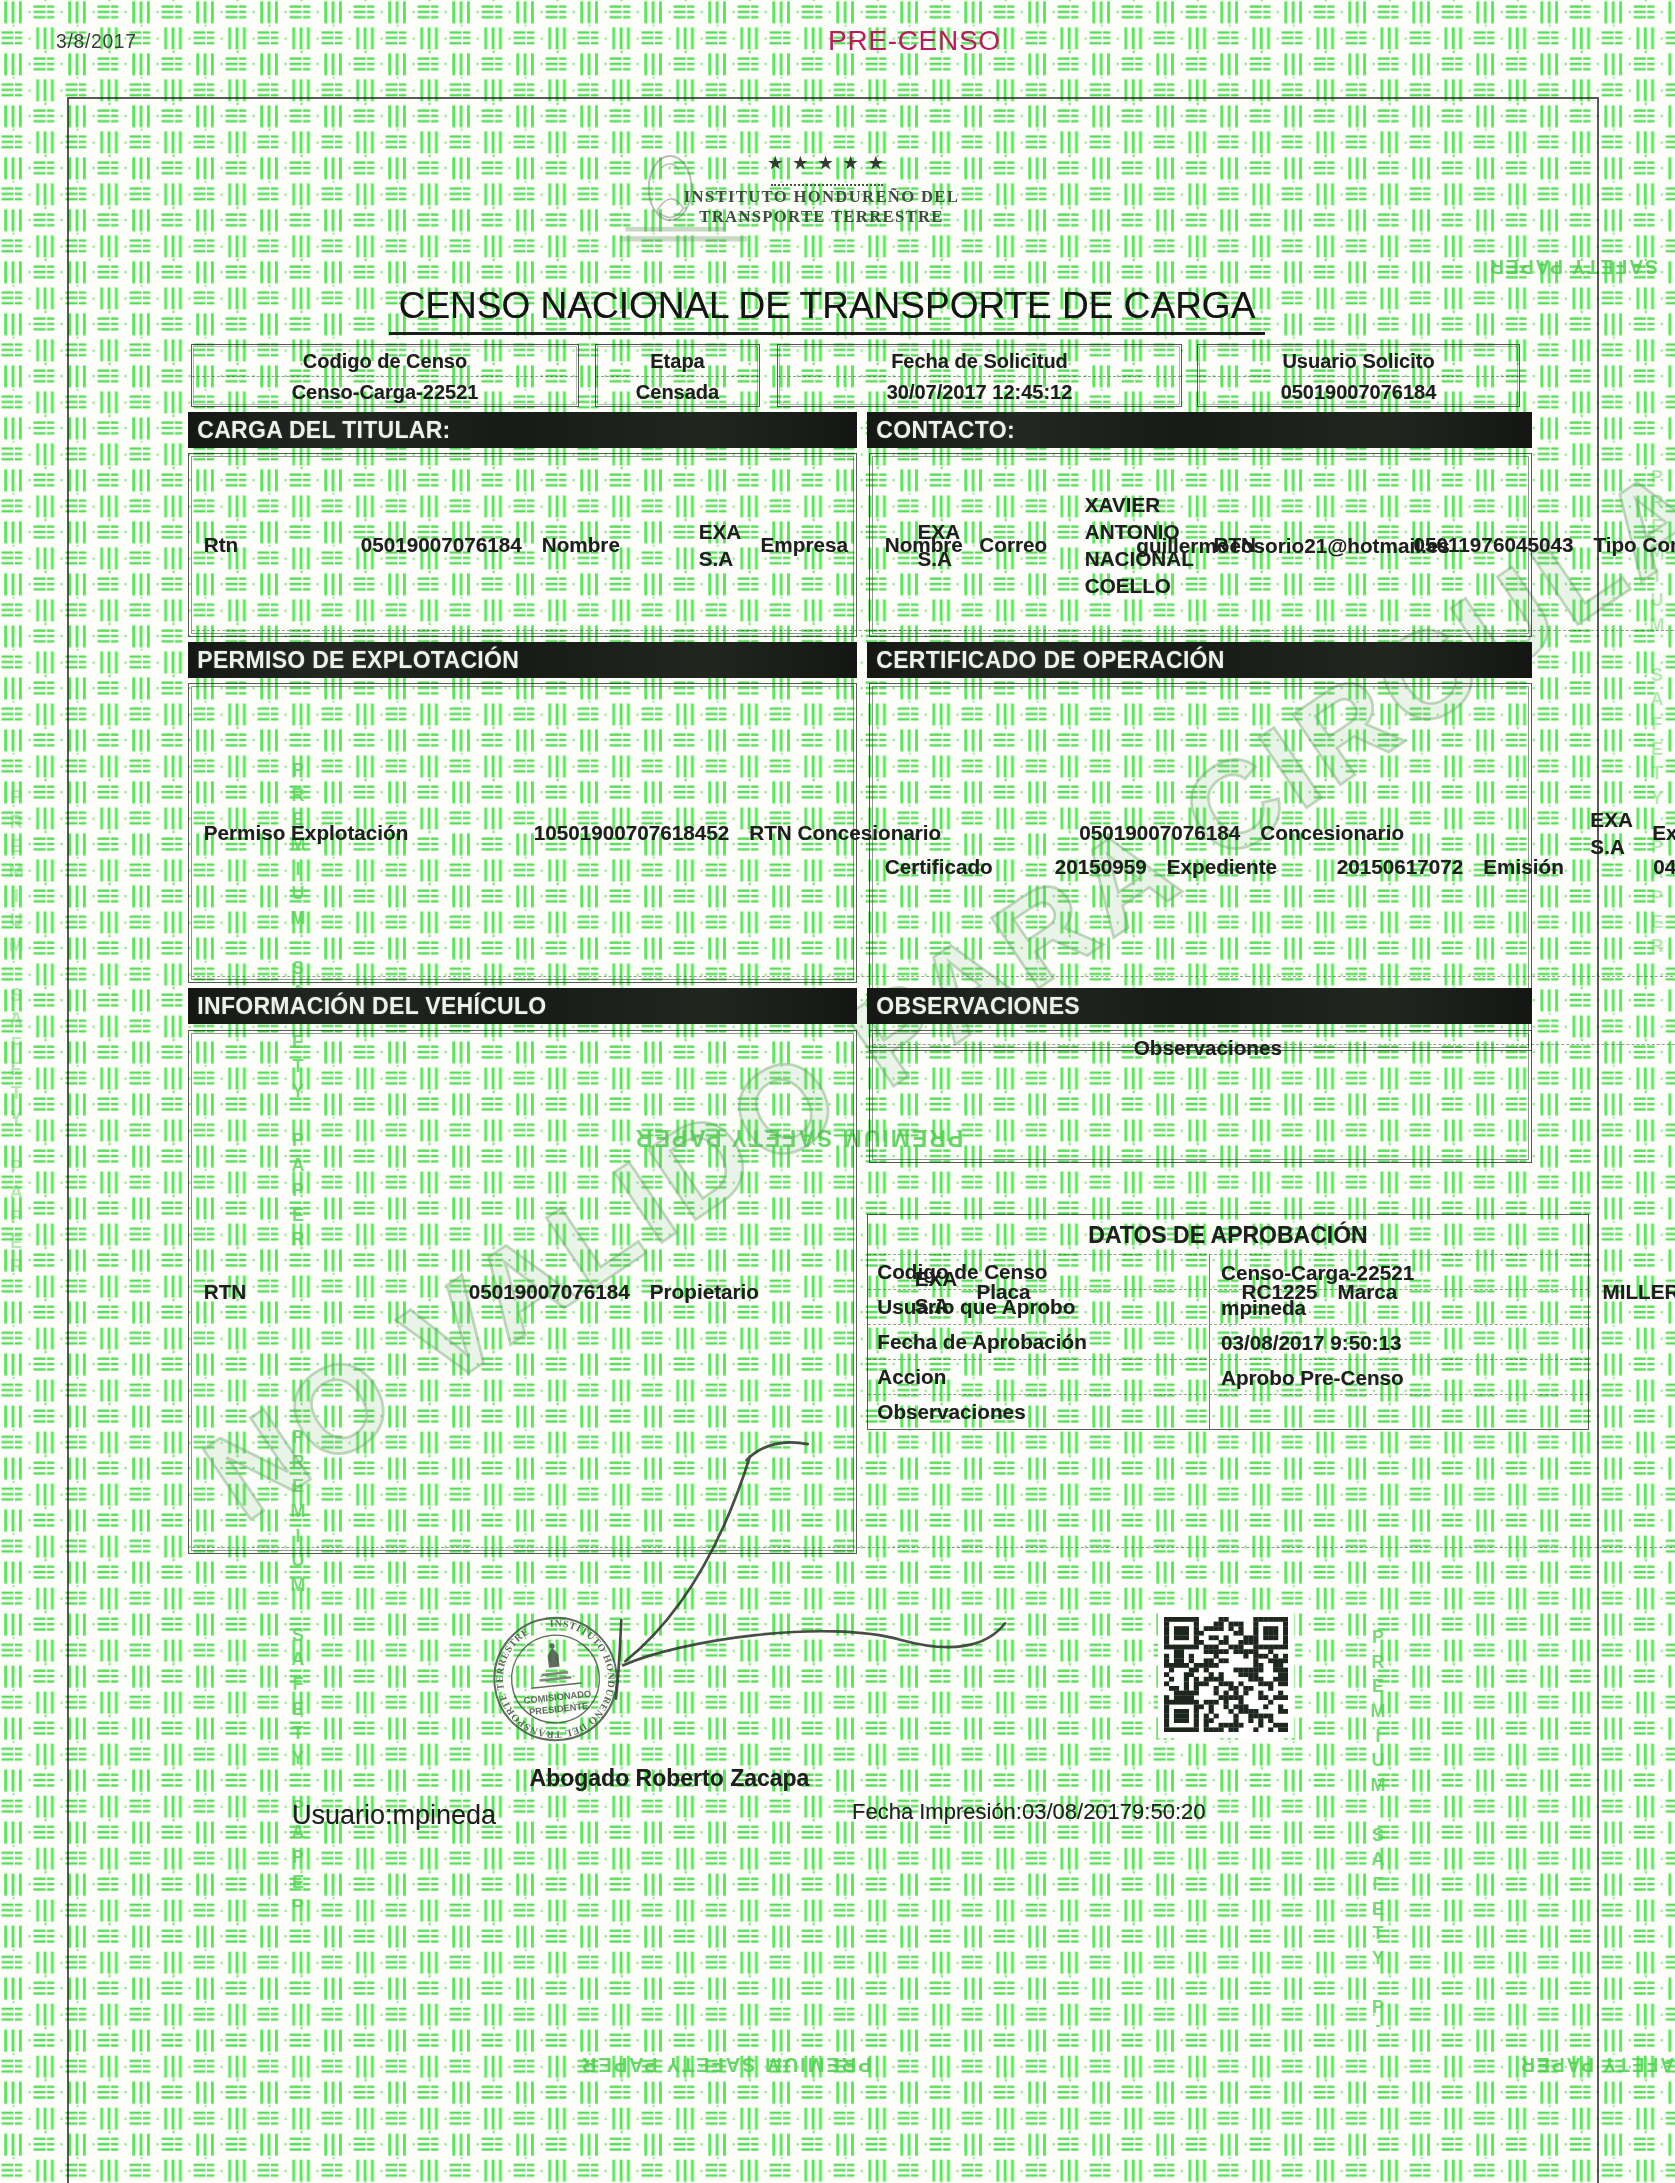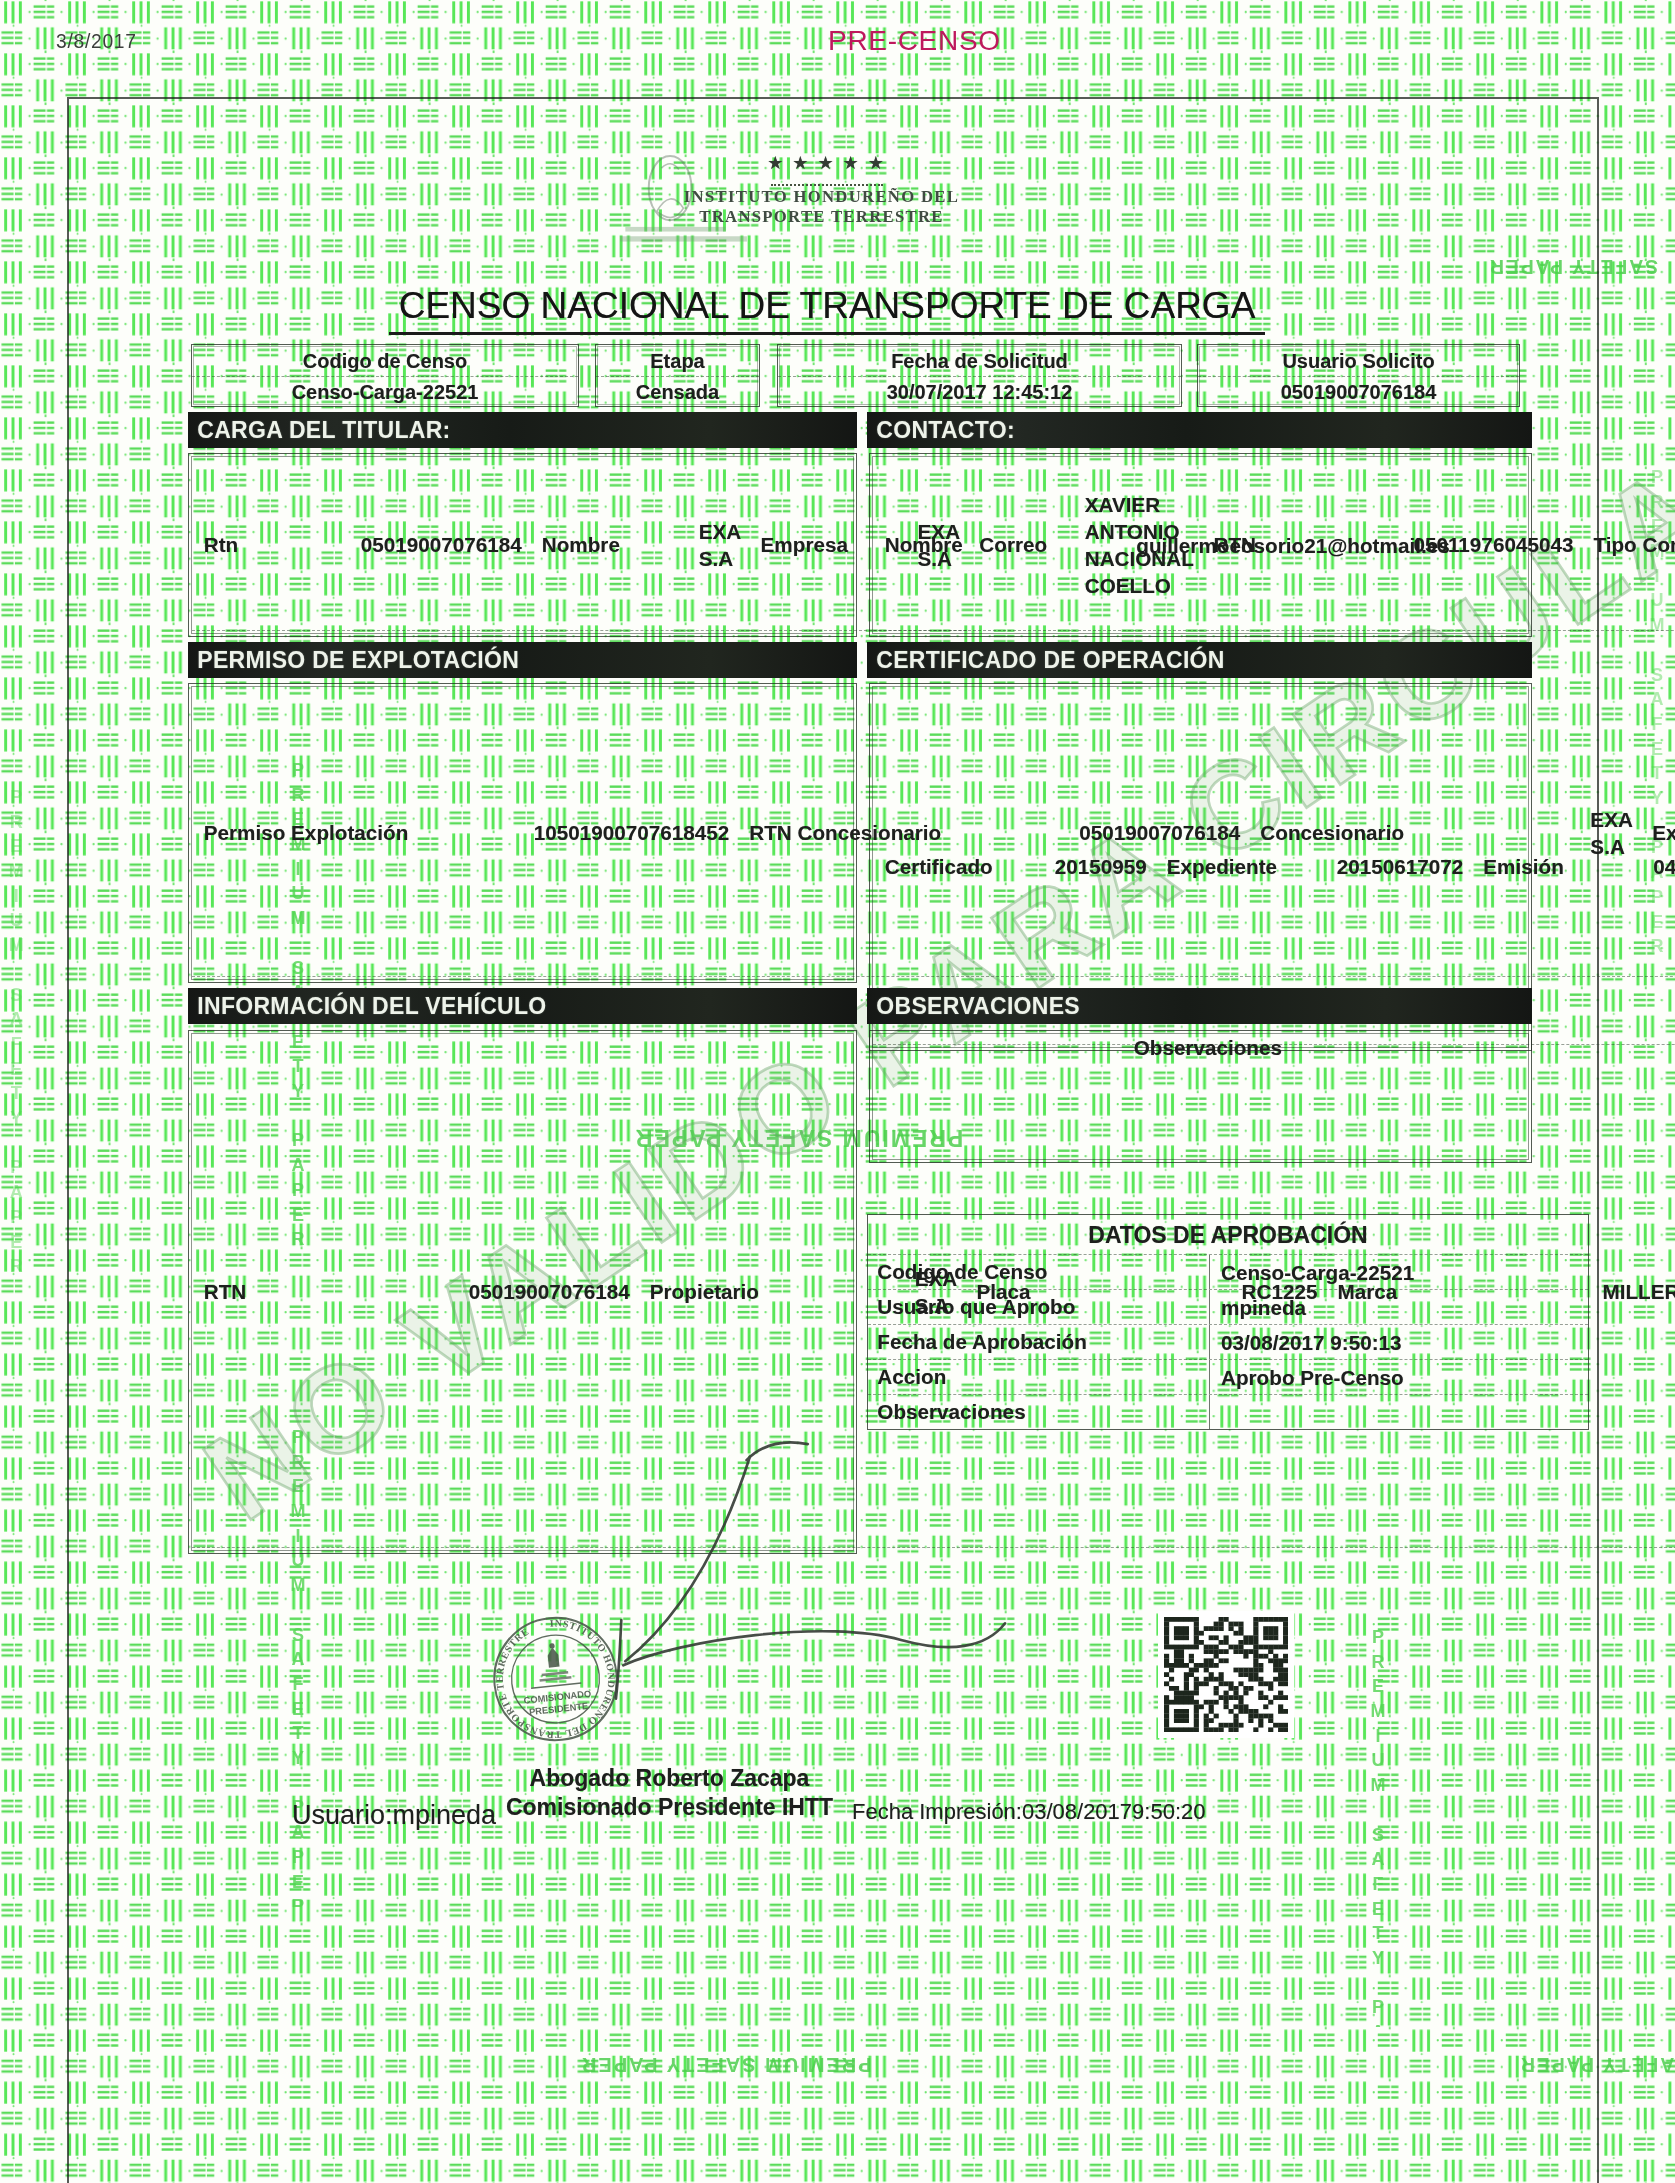--- a/index.html
+++ b/index.html
@@ -377,21 +377,20 @@
   <svg class="abs sigsvg" width="453" height="300" viewBox="0 0 680 450">
     <g stroke="#343a34" stroke-width="4" fill="none" stroke-linecap="round" opacity=".9">
       <path d="M285,55 C255,150 200,280 98,362"></path>
       <path d="M95,368 C180,330 400,298 512,330 C585,350 640,342 668,305"></path>
       <path d="M92,300 C90,345 86,400 84,418"></path>
       <path d="M280,60 C300,40 330,28 372,36"></path>
     </g>
   </svg>
   <div class="abs sig-names">
     <div>Abogado Roberto Zacapa</div>
-    <div>Comisionado Presidente IHTT</div>
   </div>
 
   <div class="abs qr">
     <svg id="qr-svg" viewBox="0 0 25 25" width="124" height="115" preserveAspectRatio="none" fill="#1d261d">
         <rect x="0" y="0" width="1.04" height="1.04"></rect>
         <rect x="1" y="0" width="1.04" height="1.04"></rect>
         <rect x="2" y="0" width="1.04" height="1.04"></rect>
         <rect x="3" y="0" width="1.04" height="1.04"></rect>
         <rect x="4" y="0" width="1.04" height="1.04"></rect>
         <rect x="5" y="0" width="1.04" height="1.04"></rect>

